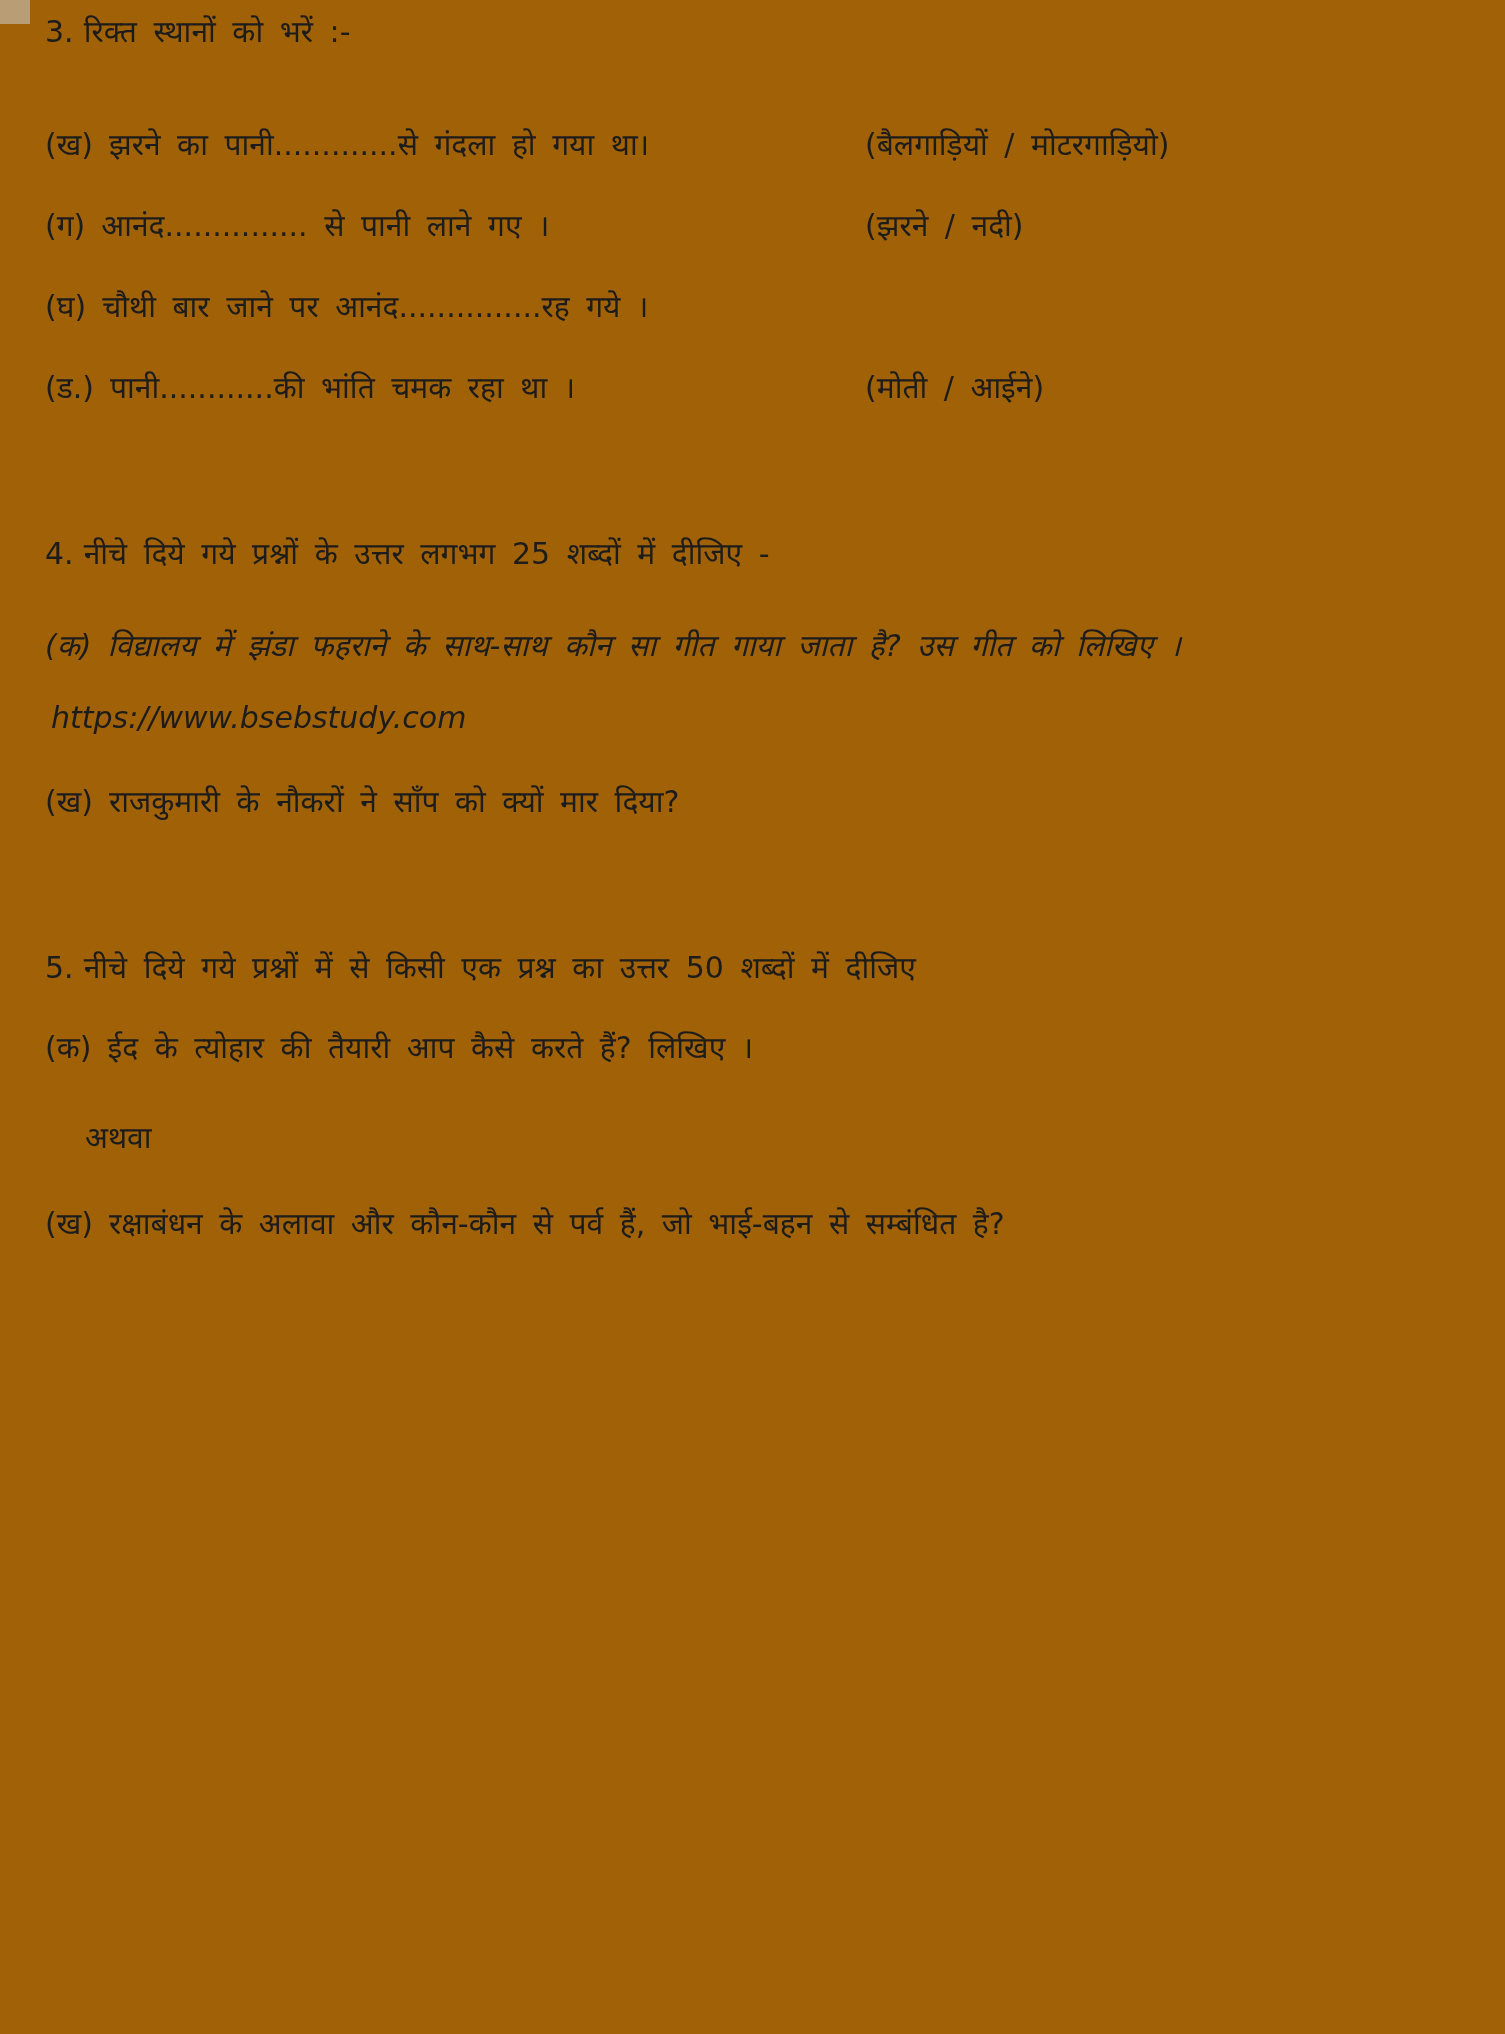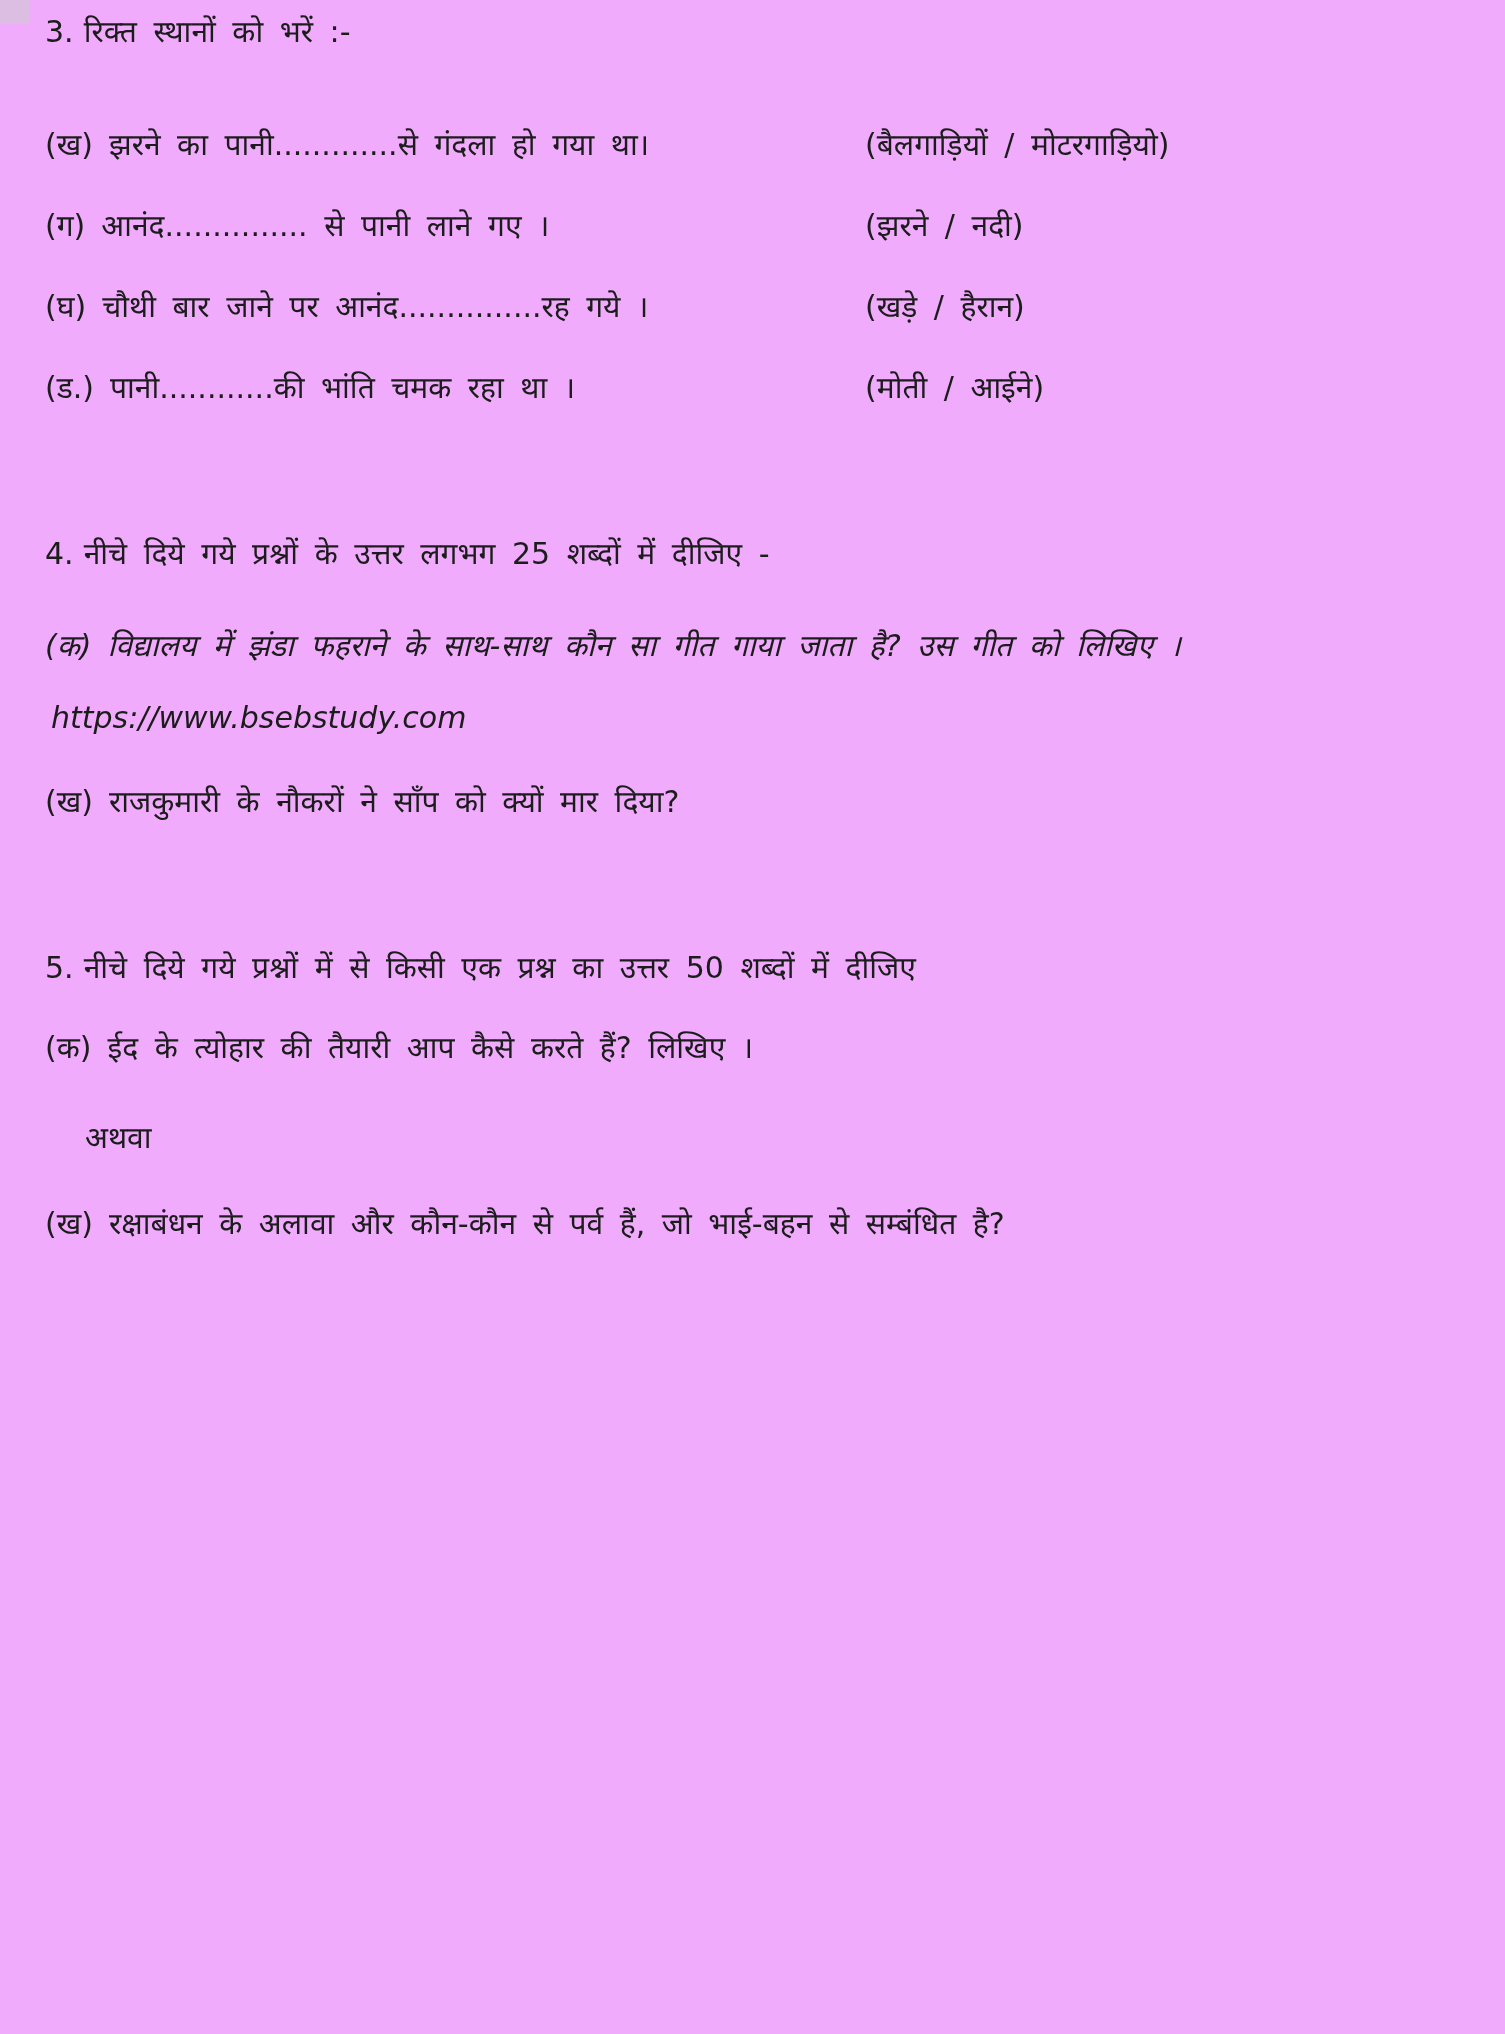--- a/index.html
+++ b/index.html
@@ -12,21 +12,21 @@
     height: 2034px;
     font-family: "DejaVu Sans", sans-serif;
     color: #1c1c1c;
   }
   .page {
     position: relative;
     width: 1505px;
     height: 2034px;
     box-sizing: border-box;
     padding: 8px 55px 0 45px;
-    background: #f0abfc;
+    background: #a16207;
     overflow: hidden;
   }
   .scan-smudge {
     position: absolute;
     left: 0;
     top: 0;
     width: 30px;
     height: 24px;
     background: #cdcdcd;
     opacity: 0.55;
@@ -94,21 +94,20 @@
       <p>(बैलगाड़ियों / मोटरगाड़ियो)</p>
     </div>
 
     <div class="fill-row">
       <p><span class="q-label">(ग)</span><span>आनंद............... से पानी लाने गए ।</span></p>
       <p>(झरने / नदी)</p>
     </div>
 
     <div class="fill-row">
       <p><span class="q-label">(घ)</span><span>चौथी बार जाने पर आनंद...............रह गये ।</span></p>
-      <p>(खड़े / हैरान)</p>
     </div>
 
     <div class="fill-row">
       <p><span class="q-label">(ड.)</span><span>पानी............की भांति चमक रहा था ।</span></p>
       <p>(मोती / आईने)</p>
     </div>
   </div>
 
   <div class="section">
     <h2 class="sec-title"><span class="sec-num">4.</span><span>नीचे दिये गये प्रश्नों के उत्तर लगभग 25 शब्दों में दीजिए -</span></h2>

